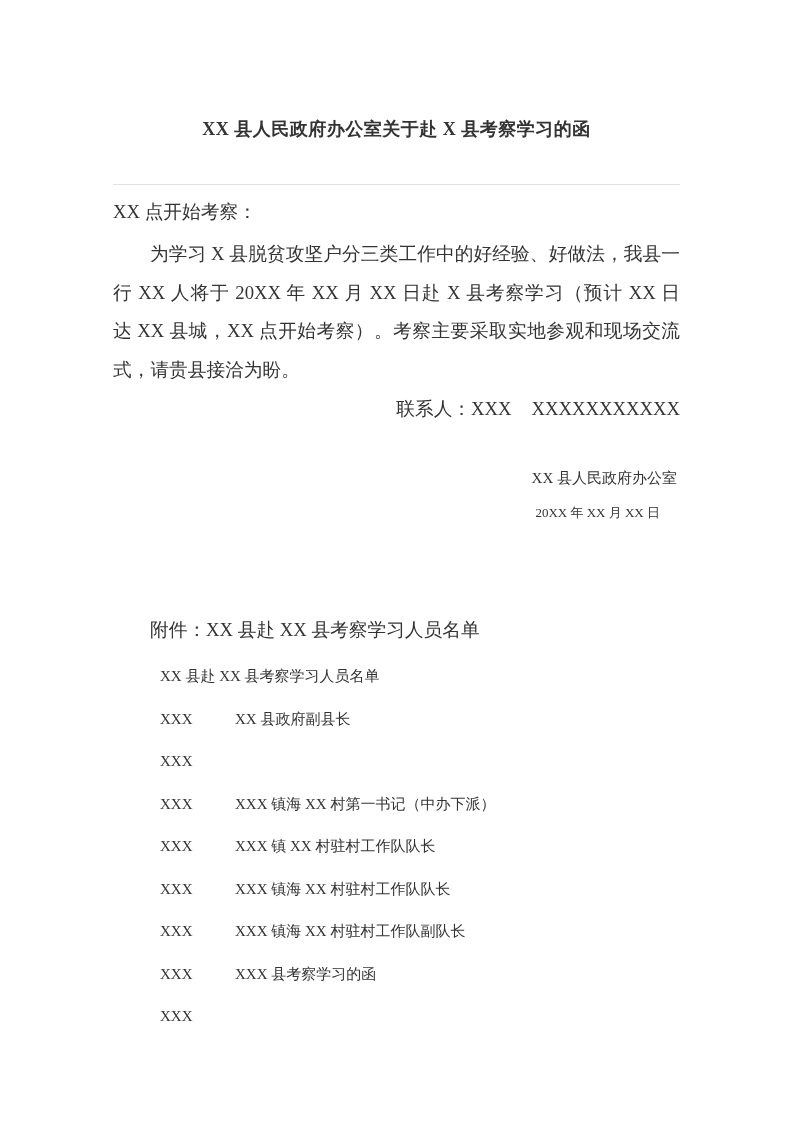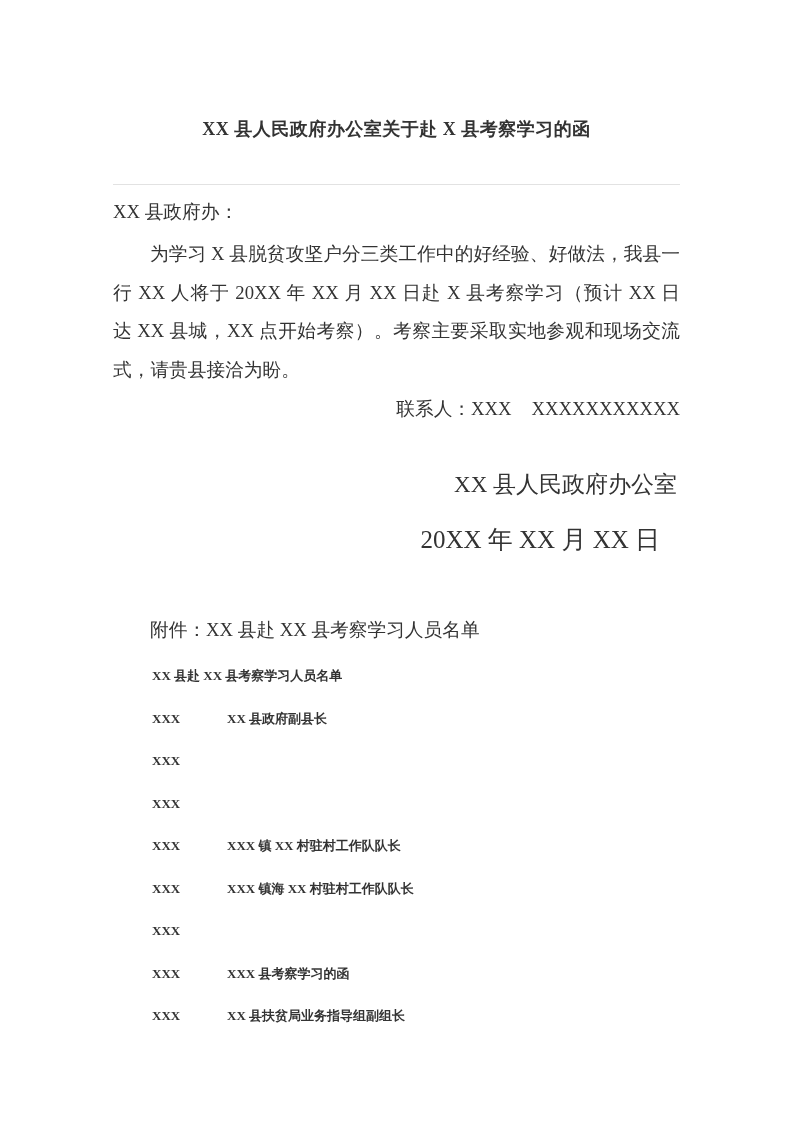--- a/index.html
+++ b/index.html
@@ -52,65 +52,64 @@
     white-space: nowrap;
   }
   .pline.jl { text-align: justify; text-align-last: justify; white-space: normal; }
   .pline.first { text-indent: 37px; }
   .contact-line { height: 38.7px; line-height: 38.7px; white-space: nowrap; text-align: right; }
   .contact-line .phone { margin-left: 20px; }
   .sig-org {
     position: absolute;
     top: 469px;
     right: 116px;
-    font-size: 23px;
+    font-size: 15px;
     white-space: nowrap;
   }
   .sig-date {
     position: absolute;
-    top: 523px;
+    top: 504px;
     right: 133px;
-    font-size: 25px;
+    font-size: 13px;
     white-space: nowrap;
   }
   .attachment-note {
     position: absolute;
     top: 587px;
     left: 150px;
     font-size: 18.7px;
     white-space: nowrap;
     margin-top: 30px;
   }
   .roster {
     position: absolute;
     top: 655px;
-    left: 152px;
+    left: 160px;
     width: 540px;
-    font-size: 13px;
-    font-weight: bold;
+    font-size: 15px;
   }
   .roster-row {
     display: flex;
     height: 42.5px;
     line-height: 42.5px;
     white-space: nowrap;
   }
   .roster-name { width: 75px; flex: 0 0 75px; }
   .roster-title { flex: 1; }
 </style>
 </head>
 <body>
 
 <div class="page">
 
   <div class="doc-title">XX 县人民政府办公室关于赴 X 县考察学习的函</div>
 
   <div class="divider"></div>
 
-  <div class="salutation">XX 县政府办：</div>
+  <div class="salutation">XX 点开始考察：</div>
 
   <div class="body-block">
     <div class="pline jl first">为学习 X 县脱贫攻坚户分三类工作中的好经验、好做法，我县一</div>
     <div class="pline jl">行 XX 人将于 20XX 年 XX 月 XX 日赴 X 县考察学习（预计 XX 日 XX:XX 抵</div>
     <div class="pline jl">达 XX 县城，XX 点开始考察）。考察主要采取实地参观和现场交流的方</div>
     <div class="pline">式，请贵县接洽为盼。</div>
     <div class="contact-line"><span>联系人：</span><span>XXX</span><span class="phone">XXXXXXXXXXX</span></div>
   </div>
 
   <div class="sig-org">XX 县人民政府办公室</div>
@@ -124,35 +123,36 @@
       </div>
     <div class="roster-row">
         <span class="roster-name">XXX</span>
         <span class="roster-title">XX 县政府副县长</span>
       </div>
     <div class="roster-row">
         <span class="roster-name">XXX</span>
       </div>
     <div class="roster-row">
         <span class="roster-name">XXX</span>
+        <span class="roster-title">XXX 镇海 XX 村第一书记（中办下派）</span>
       </div>
     <div class="roster-row">
         <span class="roster-name">XXX</span>
         <span class="roster-title">XXX 镇 XX 村驻村工作队队长</span>
       </div>
     <div class="roster-row">
         <span class="roster-name">XXX</span>
         <span class="roster-title">XXX 镇海 XX 村驻村工作队队长</span>
       </div>
     <div class="roster-row">
         <span class="roster-name">XXX</span>
+        <span class="roster-title">XXX 镇海 XX 村驻村工作队副队长</span>
       </div>
     <div class="roster-row">
         <span class="roster-name">XXX</span>
         <span class="roster-title">XXX 县考察学习的函</span>
       </div>
     <div class="roster-row">
         <span class="roster-name">XXX</span>
-        <span class="roster-title">XX 县扶贫局业务指导组副组长</span>
       </div>
   </div>
 
 </div>
 
 </body></html>

